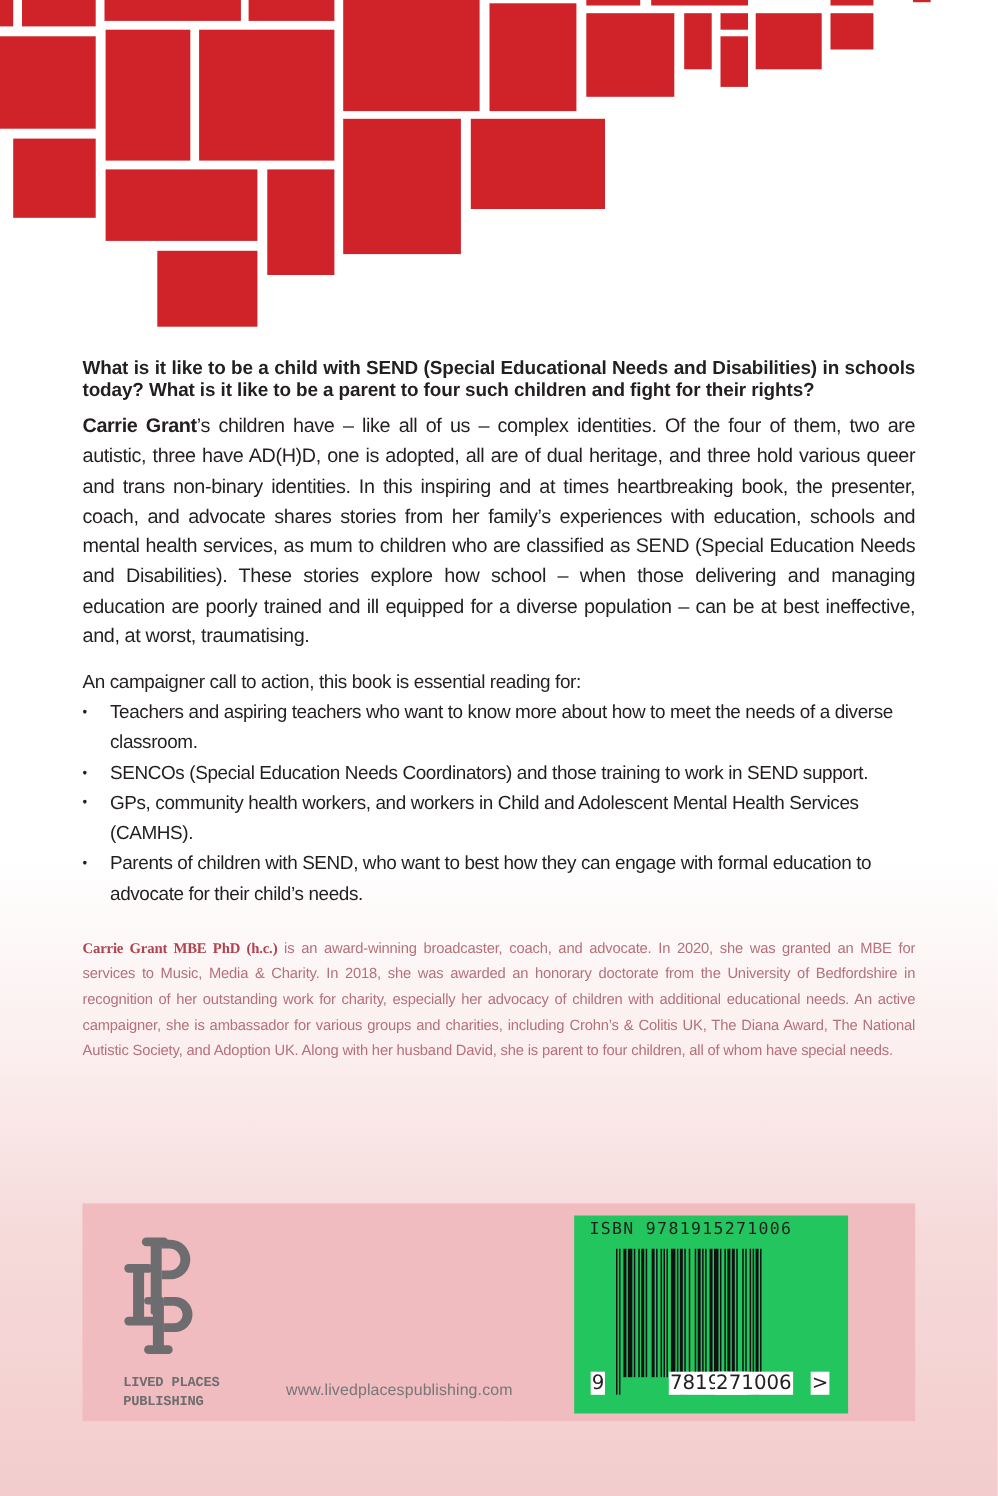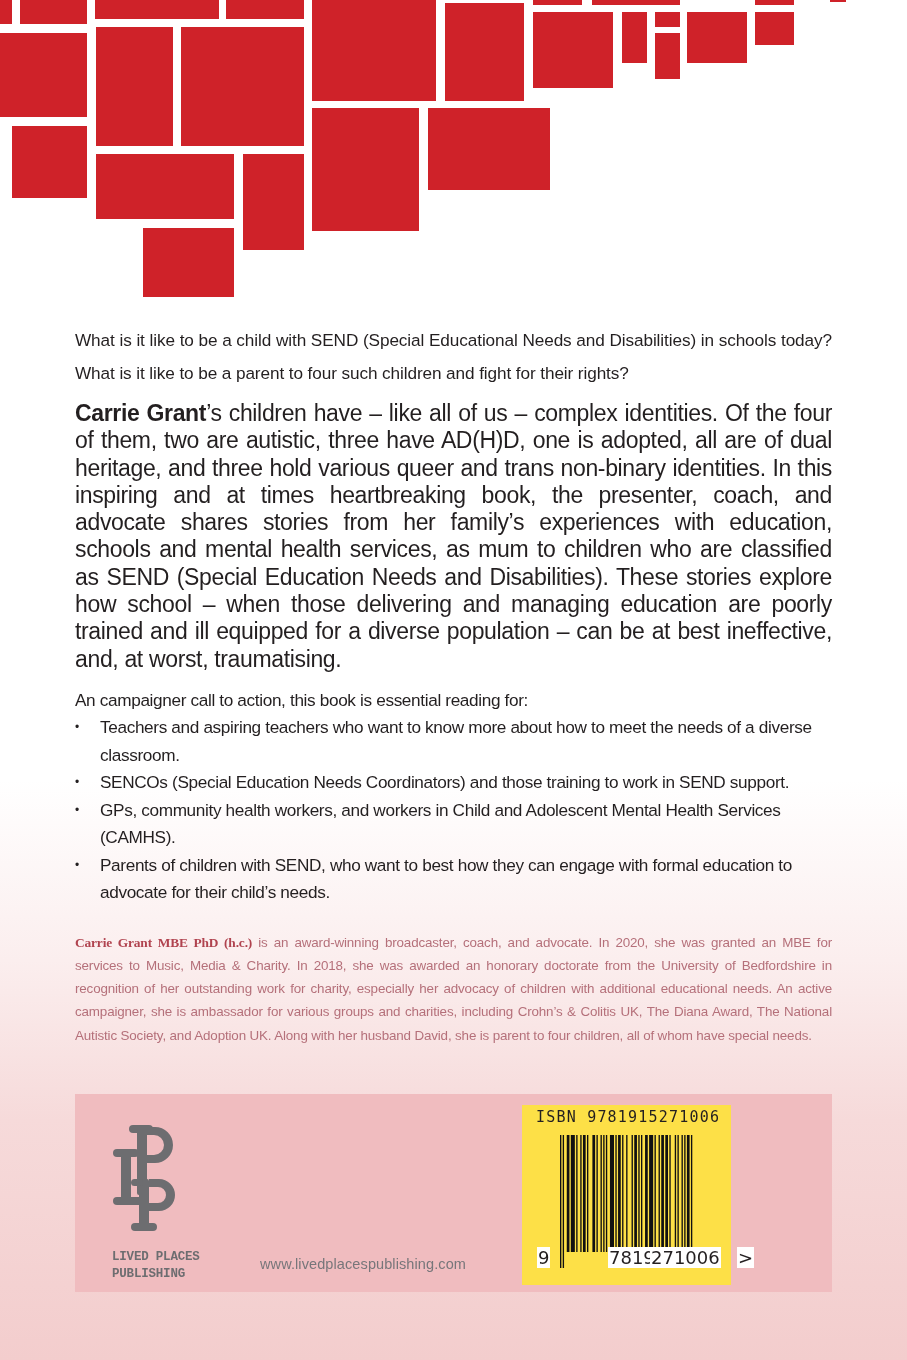--- a/index.html
+++ b/index.html
@@ -6,27 +6,27 @@
   body {
     width: 907px; height: 1360px; position: relative; overflow: hidden;
     background: linear-gradient(to bottom, #ffffff 0px, #ffffff 780px, #fbeeee 960px, #f6dada 1120px, #f3cdcd 1360px);
     font-family: "Liberation Sans", sans-serif;
   }
   .mosaic { position: absolute; left: 0; top: 0; width: 907px; height: 310px; }
   .tile { position: absolute; background: #cf2229; }
 
   .content { position: absolute; left: 75px; top: 324px; width: 757px; }
   .lead {
-    margin: 0; font-weight: normal; color: #231f20;
-    font-size: 17.2px; line-height: 33px; text-align: justify;
+    margin: 0; font-weight: bold; color: #231f20;
+    font-size: 17.2px; line-height: 20px; text-align: justify;
     letter-spacing: -0.1px;
   }
   .body-p {
     margin: 10px 0 0 0; color: #231f20;
-    font-size: 23px; line-height: 27.3px; text-align: justify;
+    font-size: 18px; line-height: 27.3px; text-align: justify;
     letter-spacing: -0.35px;
   }
   .body-p b { font-weight: bold; }
   .intro {
     margin: 14px 0 0 0; color: #231f20;
     font-size: 17.2px; line-height: 27.3px; letter-spacing: -0.35px;
   }
   ul.audience { list-style: none; margin: 0; padding: 0; }
   ul.audience li {
     position: relative; padding-left: 25px;
@@ -49,22 +49,22 @@
     position: absolute; left: 37px; top: 155px;
     font-family: Liberation Mono, monospace; font-weight: bold; color: #6d6d70;
     font-size: 12.5px; line-height: 17px; letter-spacing: -0.2px;
   }
   .logo-name div { white-space: nowrap; }
   .website {
     position: absolute; left: 185px; top: 162px;
     color: #77767a; font-size: 14.5px; letter-spacing: 0.1px;
   }
   .barcode-box {
-    position: absolute; left: 447px; top: 11px; width: 209px; height: 180px;
-    background: #fde047;
+    position: absolute; left: 447px; top: 11px; width: 249px; height: 180px;
+    background: #22c55e;
   }
   .isbn-top {
     position: absolute; left: 14px; top: 3px;
     font-family: "DejaVu Sans Mono", monospace; color: #231f20;
     font-size: 15px; letter-spacing: 1.2px; white-space: nowrap;
   }
   .bars { position: absolute; left: 38px; top: 30px; width: 170px; height: 133px; }
   .isbn-bottom {
     position: absolute; left: 15px; top: 142px; width: 225px;
     font-family: "DejaVu Sans", sans-serif; color: #231f20; font-size: 18px; white-space: nowrap;

